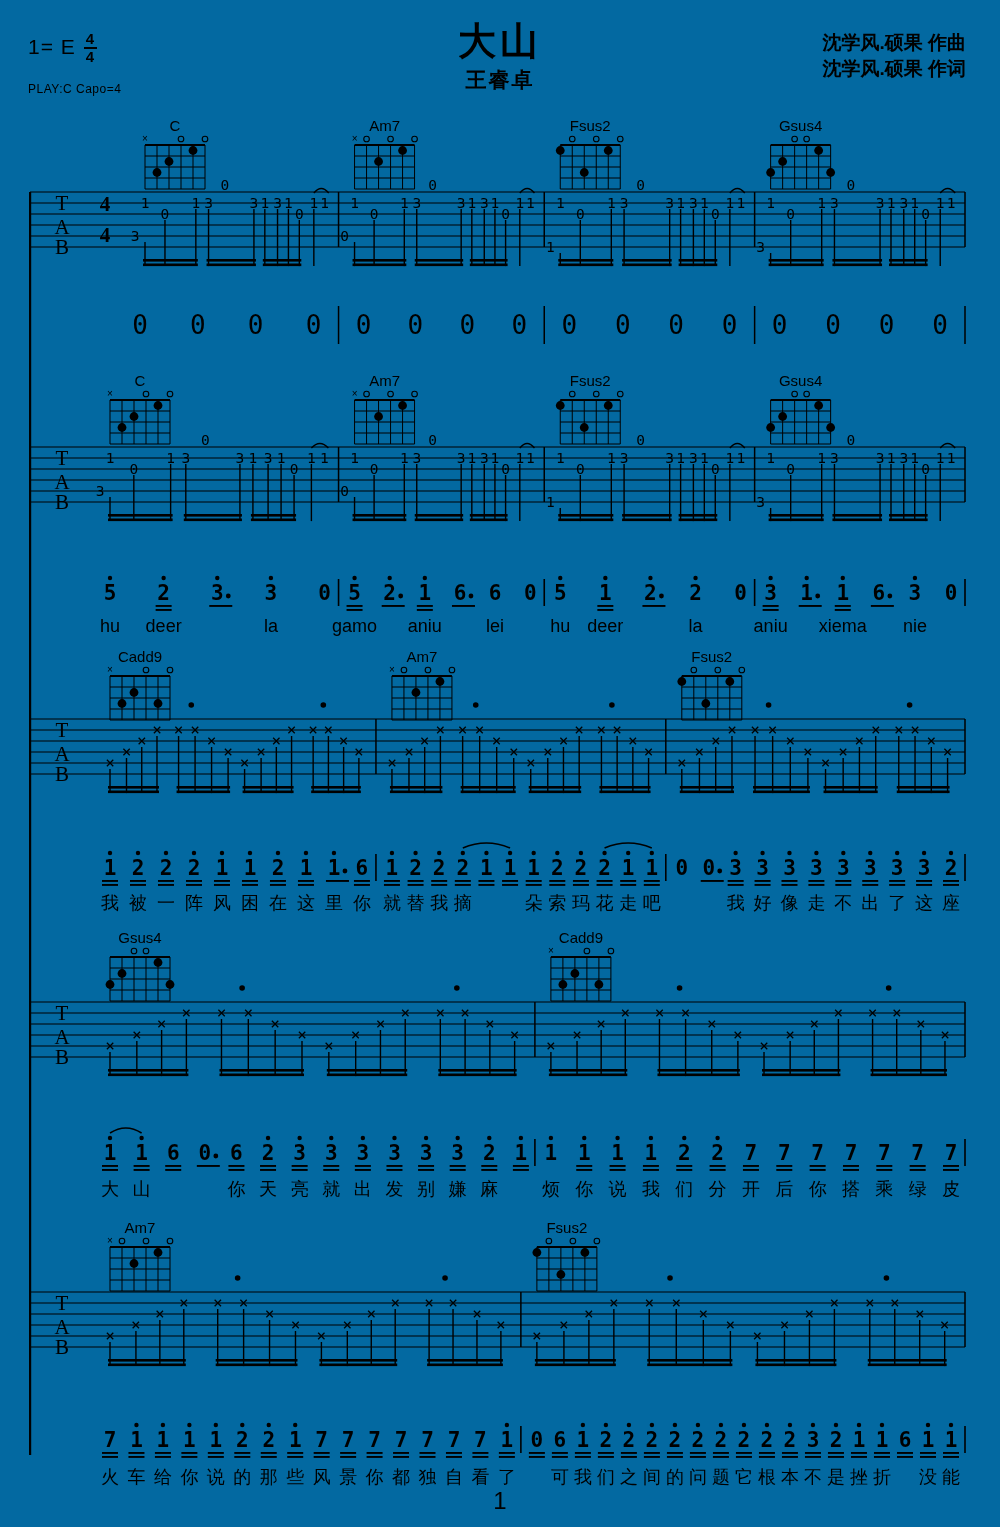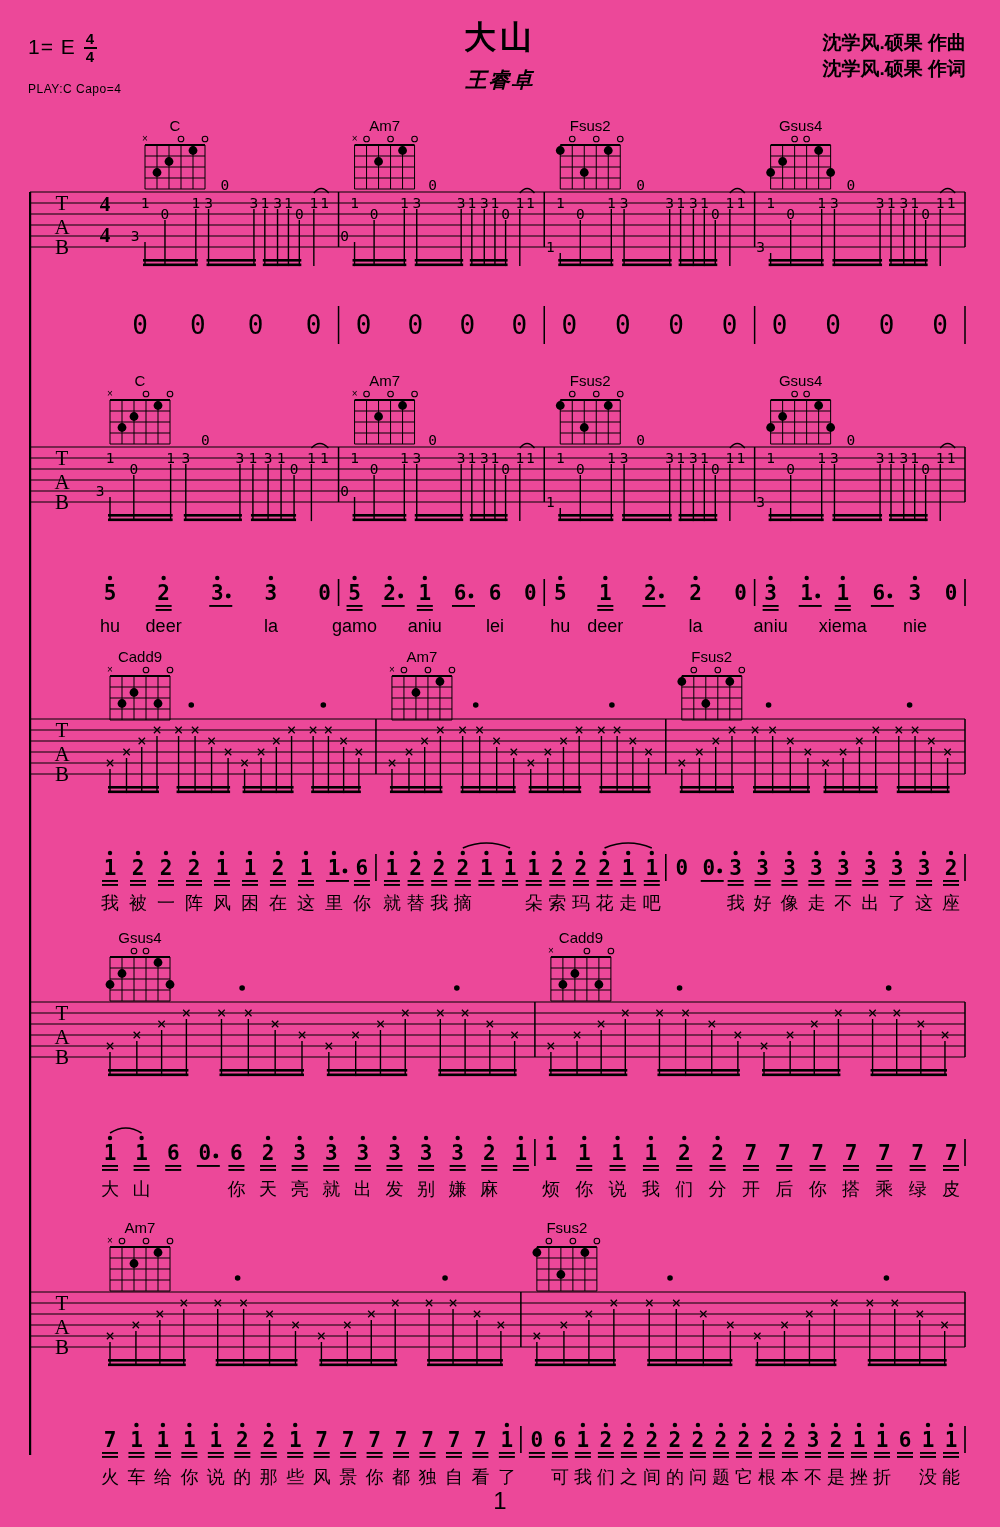--- a/index.html
+++ b/index.html
@@ -1,28 +1,28 @@
 <!DOCTYPE html>
 <html><head>
 <meta charset="utf-8">
 <style>
   html,body{margin:0;padding:0;background:#888;}
   .page{
     position:relative;width:1000px;height:1527px;margin:0 auto;
-    background:#ec4899;color:#000;overflow:hidden;
+    background:#0369a1;color:#000;overflow:hidden;
     font-family:"Liberation Sans",sans-serif;
   }
   .hdr{position:absolute;white-space:nowrap;}
   .key-line{left:28px;top:32px;font-size:21px;font-weight:500;letter-spacing:1px;}
   .frac{display:inline-block;vertical-align:-8px;margin-left:8px;text-align:center;}
   .frac .num,.frac .den{display:block;font-size:15px;line-height:14px;font-weight:700;}
   .frac .bar{display:block;width:13px;height:0;border-top:2px solid #000;margin:1px auto;}
   .play-line{left:28px;top:82px;font-size:12px;font-weight:500;letter-spacing:0.5px;}
-  .title{left:0;right:0;top:16px;text-align:center;font-size:32px;font-weight:700;letter-spacing:4px;}
-  .artist{left:0;right:0;top:66px;text-align:center;font-size:21px;font-weight:600;letter-spacing:2px;font-style:italic;}
+  .title{left:0;right:0;top:16px;text-align:center;font-size:38px;font-weight:700;letter-spacing:4px;}
+  .artist{left:0;right:0;top:66px;text-align:center;font-size:21px;font-weight:600;letter-spacing:2px;}
   .credits{right:34px;top:30px;text-align:right;font-size:19px;font-weight:600;line-height:26px;}
   .page-num{left:0;right:0;top:1487px;text-align:center;font-size:24px;}
   #score{position:absolute;left:0;top:0;width:1000px;height:1527px;}
   svg text{user-select:none;}
 </style>
 </head>
 <body>
 
 <div class="page">
   <div class="hdr key-line">

